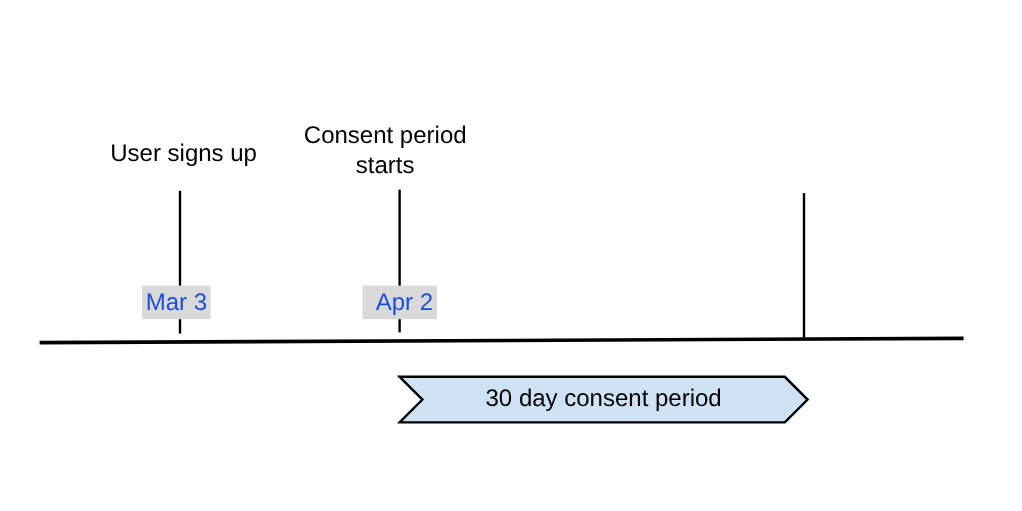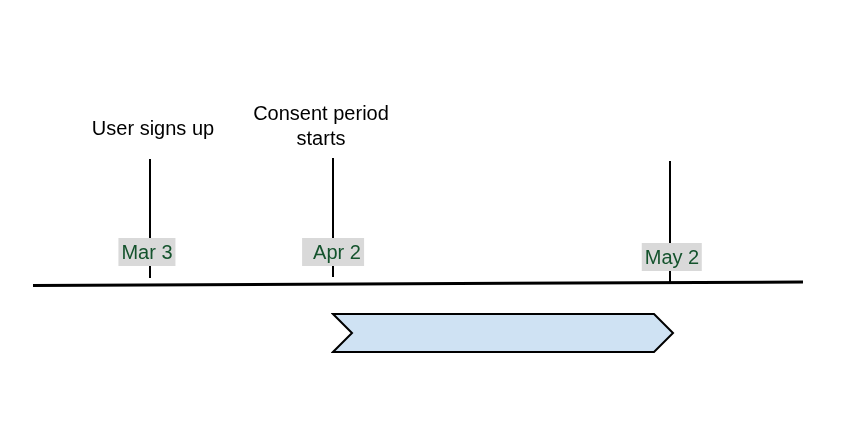--- a/index.html
+++ b/index.html
@@ -32,21 +32,21 @@
     background: #000000;
   }
   .date-chip {
     position: absolute;
     transform: translateX(-50%);
     background: #d9d9d9;
     font-size: 20px;
     line-height: 22px;
     padding: 3px 3px;
     white-space: nowrap;
-    color: #14532d;
+    color: #1d4ed8;
     z-index: 3;
   }
   .axis-line {
     position: absolute;
     left: 33px;
     top: 284px;
     width: 770px;
     height: 3px;
     background: #000000;
     transform: rotate(-0.26deg);
@@ -93,22 +93,22 @@
   <div class="tick" style="left:149px; top:159px; height:119px;"></div>
 
   <div class="tick" style="left:332px; top:158px; height:119px;"></div>
 
   <div class="tick" style="left:669px; top:161px; height:121px;"></div>
 
   <div class="date-chip" style="left:147px; top:238px;">Mar 3</div>
 
   <div class="date-chip" style="left:333px; top:238px;padding-left:11px;">Apr 2</div>
 
-  <div class="date-chip" style="left:672px; top:243px;">May 2</div>
 
   <div class="axis-line"></div>
 
   <svg class="banner-svg" width="346" height="42" viewBox="0 0 346 42">
     <polygon points="2,2 323,2 342,21 323,40 2,40 21,21" fill="#cfe2f3"></polygon>
   </svg>
 
+  <div class="banner-label">30 day consent period</div>
 
 </div>
 
 </body></html>

